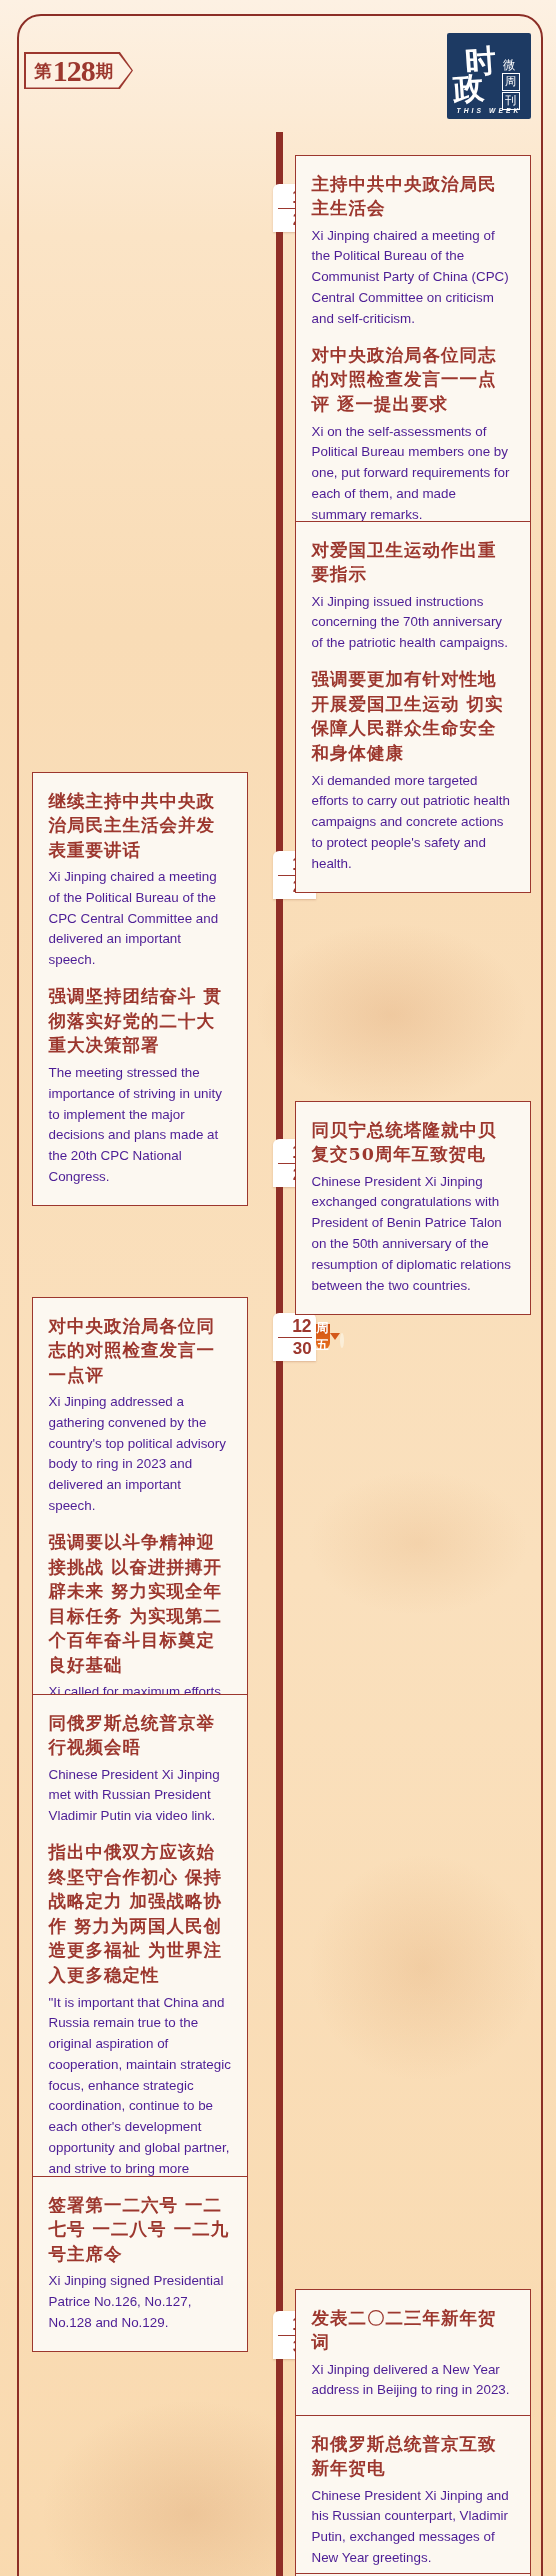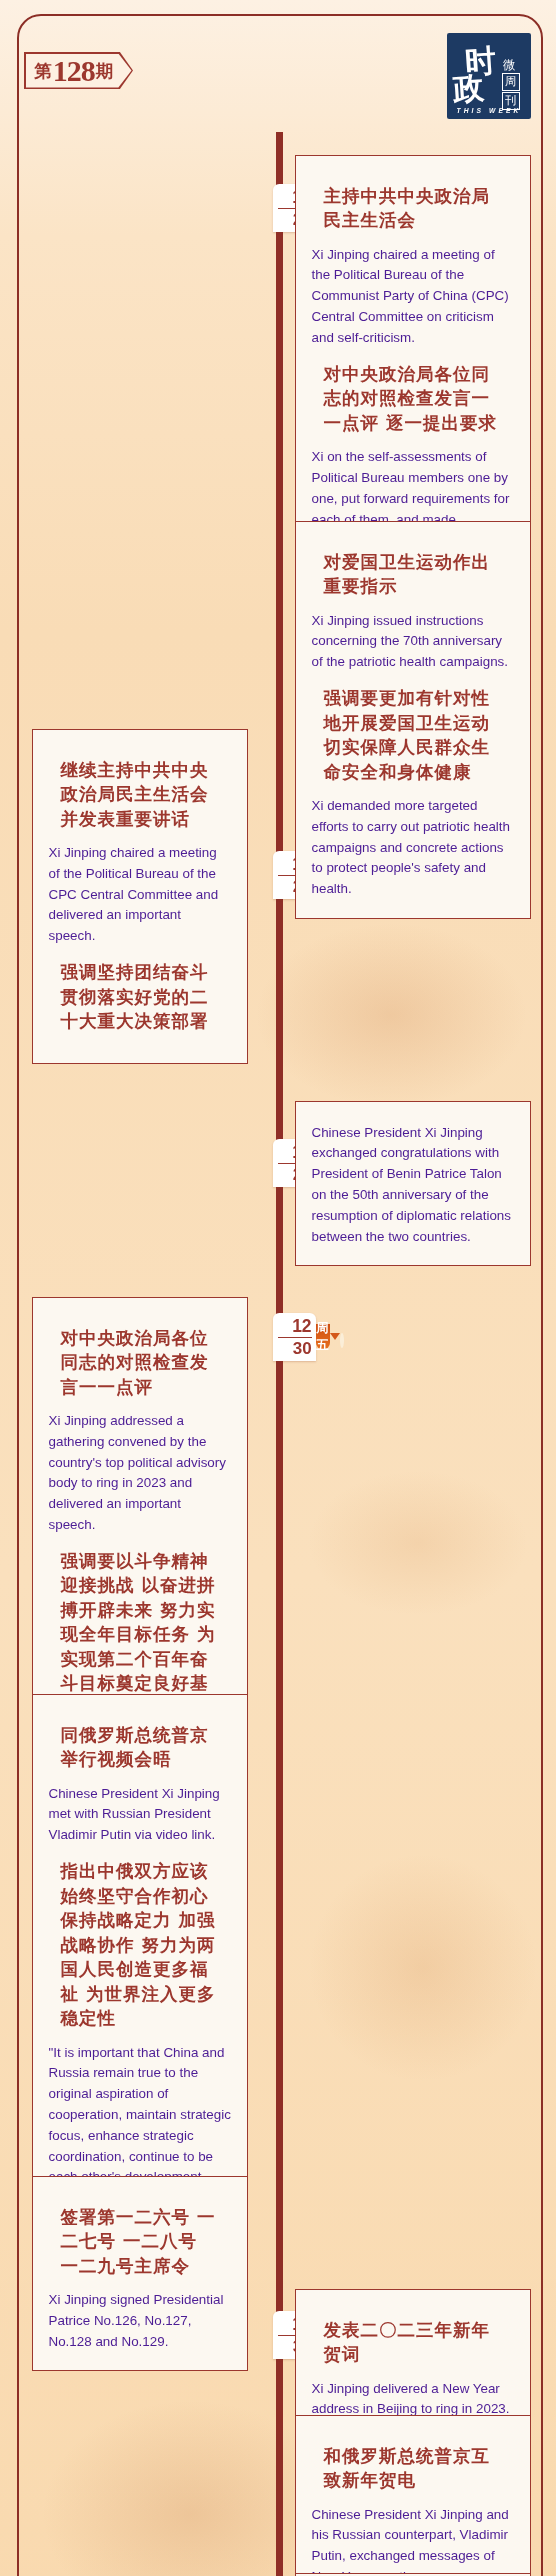--- a/index.html
+++ b/index.html
@@ -43,21 +43,21 @@
   .date-box .d{font-size:17px;font-weight:700;color:#9c372e;line-height:1.05;}
   .wk{width:44px;height:25px;background:linear-gradient(180deg,#cf4f12,#e66f1f);
     border-radius:0 0 6.2px 6.2px;color:#fff;font-size:12.4px;font-weight:700;
     display:flex;align-items:center;justify-content:center;letter-spacing:1px;}
   .ptr{width:0;height:0;border-left:5.7px solid transparent;border-right:5.7px solid transparent;border-top:7.7px solid #d4571a;}
   .dot{width:11.3px;height:11.3px;border-radius:50%;background:#cb5513;border:2.1px solid #fbeed8;margin-top:6.7px;}
   
   .card{position:absolute;background:#fcf8f1;border:1.5px solid #9c372e;box-sizing:border-box;padding:15.5px 15.5px 17.5px 15.5px;}
   .card.right{left:295px;width:236px;}
   .card.left{left:32px;width:216px;}
-  .zh{margin:12px;font-family:"DejaVu Serif","Liberation Serif",serif;font-weight:700;
+  .zh{margin:0;font-family:"DejaVu Serif","Liberation Serif",serif;font-weight:700;
     color:#9c372e;font-size:17.5px;line-height:1.4;letter-spacing:1px;}
   .zh + .zh, p.en + .zh{margin-top:13.4px;}
   p.en{margin:5.2px 0 0 0;color:#4c1d95;font-size:13.4px;line-height:1.55;}
 </style>
 </head>
 <body>
 
 <div id="poster">
 
   <div class="blob" style="left:232px;top:907px;width:319px;height:216px;background:radial-gradient(closest-side,rgba(198,118,58,.20),transparent 85%);"></div>
@@ -148,27 +148,29 @@
     <p class="en">Xi on the self-assessments of Political Bureau members one by one, put forward requirements for each of them, and made summary remarks.</p>
   </div>
 
   <div class="card right" style="top:521px">
     <h2 class="zh">对爱国卫生运动作出重要指示</h2>
     <p class="en">Xi Jinping issued instructions concerning the 70th anniversary of the patriotic health campaigns.</p>
     <h2 class="zh">强调要更加有针对性地开展爱国卫生运动 切实保障人民群众生命安全和身体健康</h2>
     <p class="en">Xi demanded more targeted efforts to carry out patriotic health campaigns and concrete actions to protect people's safety and health.</p>
   </div>
 
-  <div class="card left" style="top:729px">
+  <div class="card left" style="top:772px">
     <h2 class="zh">继续主持中共中央政治局民主生活会并发表重要讲话</h2>
     <p class="en">Xi Jinping chaired a meeting of the Political Bureau of the CPC Central Committee and delivered an important speech.</p>
     <h2 class="zh">强调坚持团结奋斗 贯彻落实好党的二十大重大决策部署</h2>
+    <p class="en">The meeting stressed the importance of striving in unity to implement the major decisions and plans made at the 20th CPC National Congress.</p>
   </div>
 
   <div class="card right" style="top:1101px">
+    <h2 class="zh">同贝宁总统塔隆就中贝复交50周年互致贺电</h2>
     <p class="en">Chinese President Xi Jinping exchanged congratulations with President of Benin Patrice Talon on the 50th anniversary of the resumption of diplomatic relations between the two countries.</p>
   </div>
 
   <div class="card left" style="top:1297px">
     <h2 class="zh">对中央政治局各位同志的对照检查发言一一点评</h2>
     <p class="en">Xi Jinping addressed a gathering convened by the country's top political advisory body to ring in 2023 and delivered an important speech.</p>
     <h2 class="zh">强调要以斗争精神迎接挑战 以奋进拼搏开辟未来 努力实现全年目标任务 为实现第二个百年奋斗目标奠定良好基础</h2>
     <p class="en">Xi called for maximum efforts to fulfill the year's goals and tasks, and to lay a solid foundation for realizing the country's Second Centenary Goal.</p>
   </div>
 

